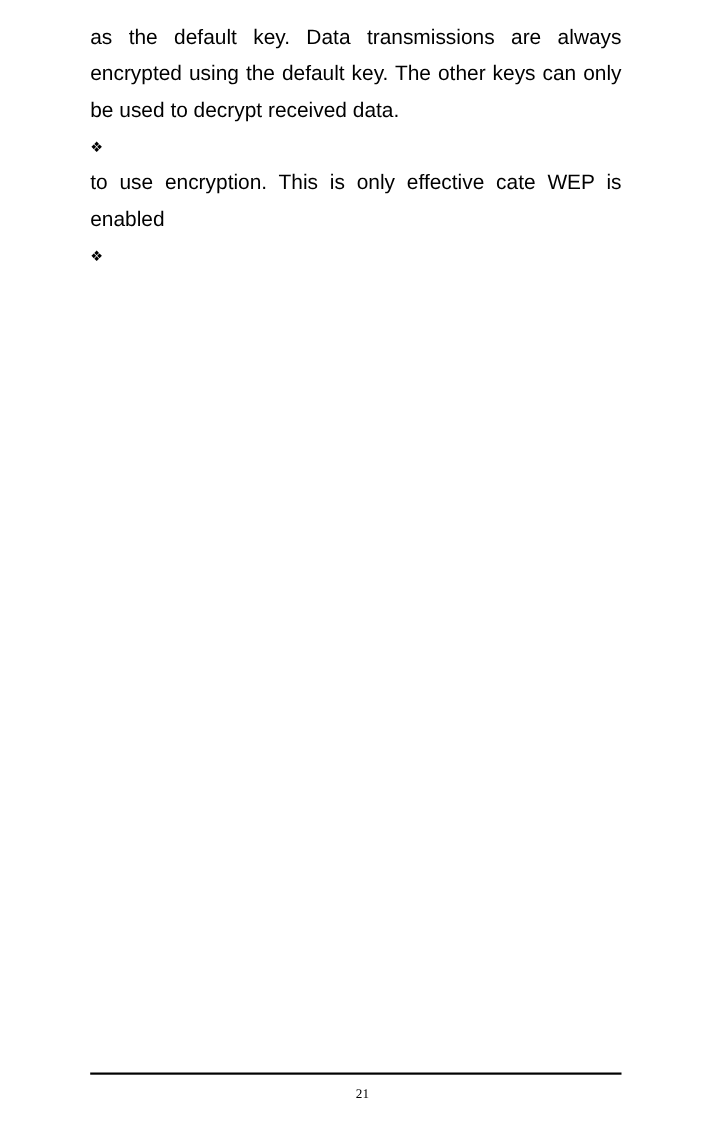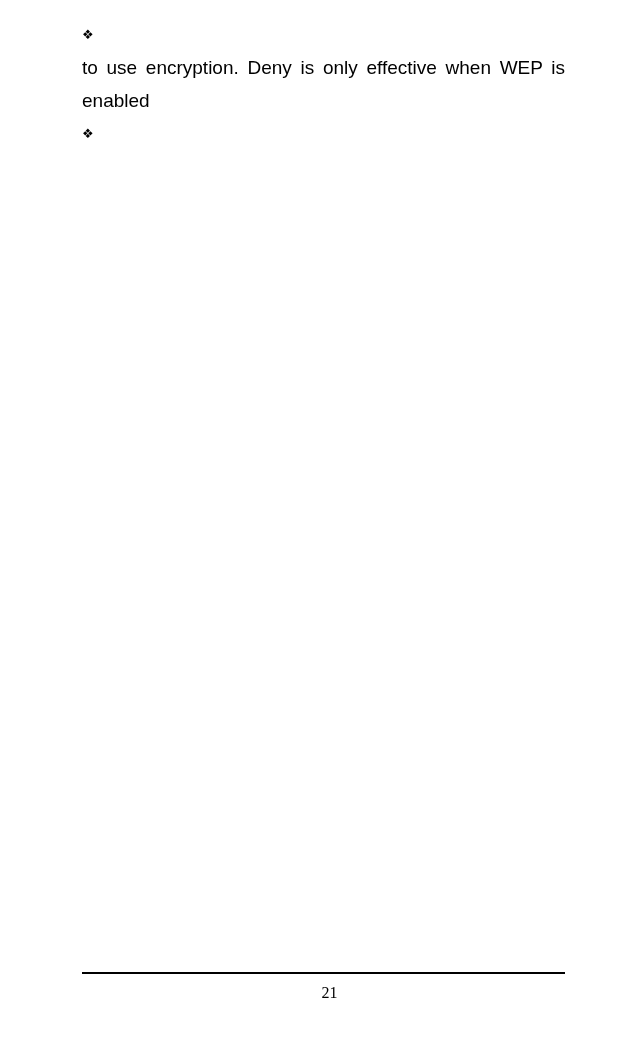--- a/index.html
+++ b/index.html
@@ -50,35 +50,36 @@
       left: 0;
       width: 643px;
     }
     .footer-rule {
       border: none;
       border-top: 2px solid #000000;
       margin: 0 78px 10px 82px;
     }
     .page-number {
       text-align: center;
-      font-size: 16px;
+      font-size: 12px;
       font-family: "Times New Roman", Times, serif;
       margin-left: 16px;
     }
   </style>
 </head>
 <body>
 
 <div class="page-content">
 
+  <p class="paragraph">as the default key. Data transmissions are always encrypted using the default key. The other keys can only be used to decrypt received data.</p>
 
   <div class="bullet-line">
     <span class="bullet-glyph">❖</span>
   </div>
-  <p class="cont">to use encryption. Deny is only effective when WEP is enabled</p>
+  <p class="cont">to use encryption. This is only effective cate WEP is enabled</p>
 
   <div class="bullet-line">
     <span class="bullet-glyph">❖</span>
   </div>
 
 </div>
 
 <div class="footer">
   <hr class="footer-rule">
   <div class="page-number">21</div>

